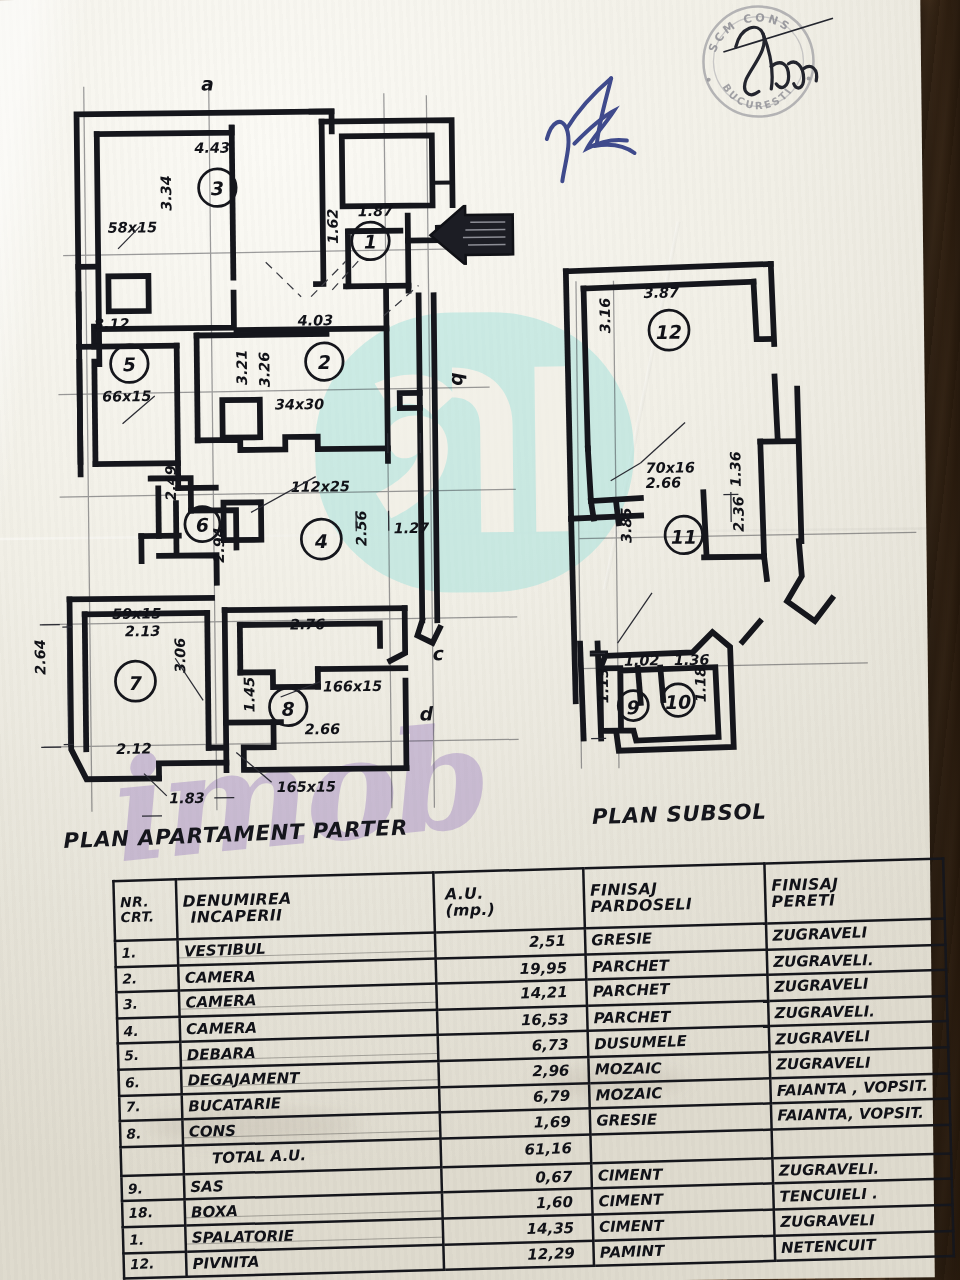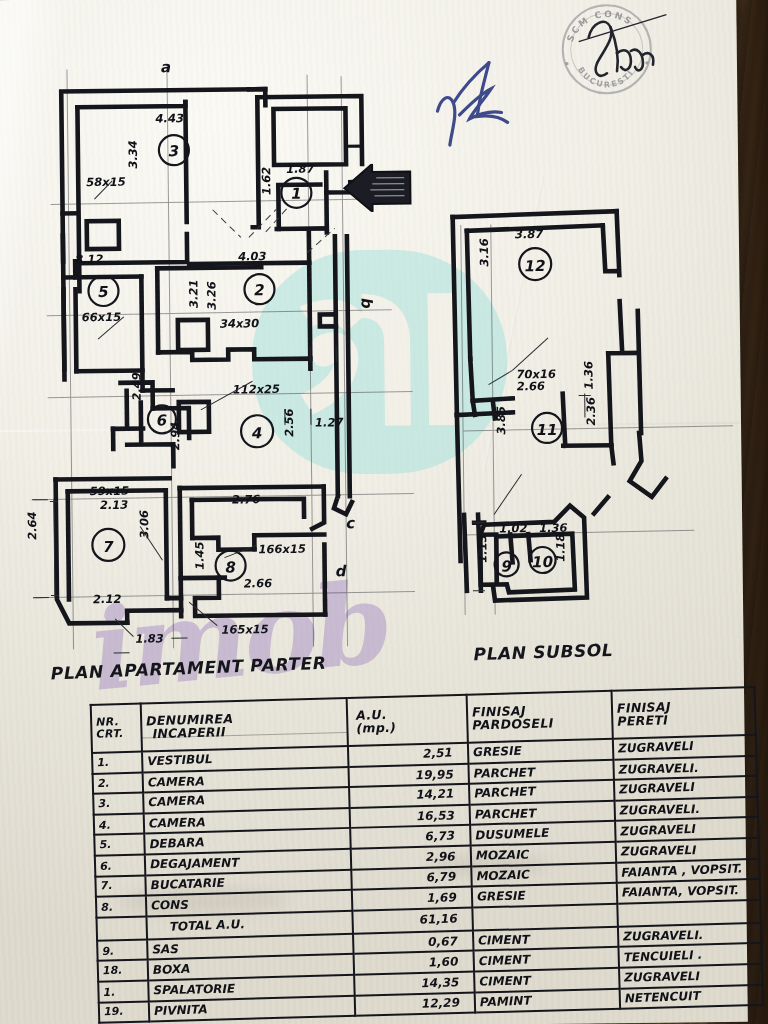--- a/index.html
+++ b/index.html
@@ -538,21 +538,21 @@
             <td class="c-per"><span>TENCUIELI .</span></td>
           </tr>
           <tr>
             <td class="c-nr"><span>1.</span></td>
             <td class="c-name"><span>SPALATORIE</span></td>
             <td class="c-au"><span>14,35</span></td>
             <td class="c-pard"><span>CIMENT</span></td>
             <td class="c-per"><span>ZUGRAVELI</span></td>
           </tr>
           <tr>
-            <td class="c-nr"><span>19.</span></td>
+            <td class="c-nr"><span>12.</span></td>
             <td class="c-name"><span>PIVNITA</span></td>
             <td class="c-au"><span>12,29</span></td>
             <td class="c-pard"><span>PAMINT</span></td>
             <td class="c-per"><span>NETENCUIT</span></td>
           </tr>
         </tbody>
       </table>
     </div>
 
   </div>

